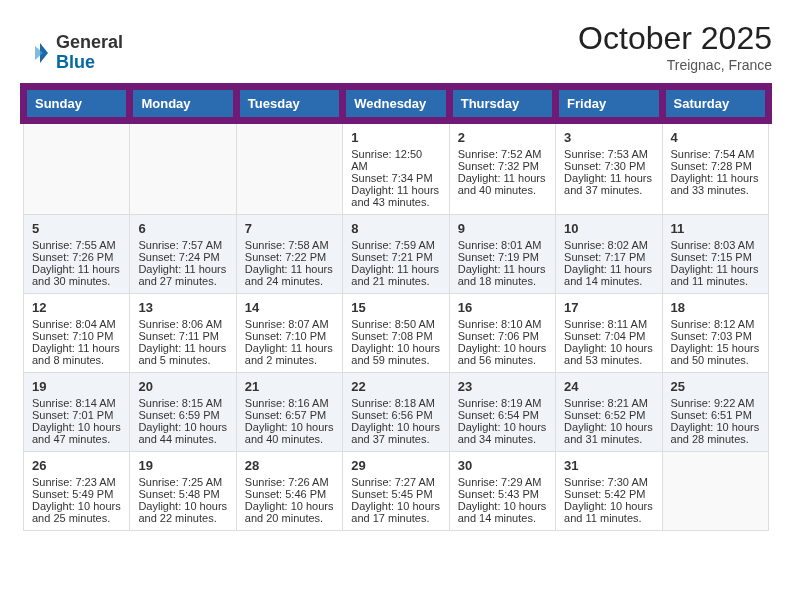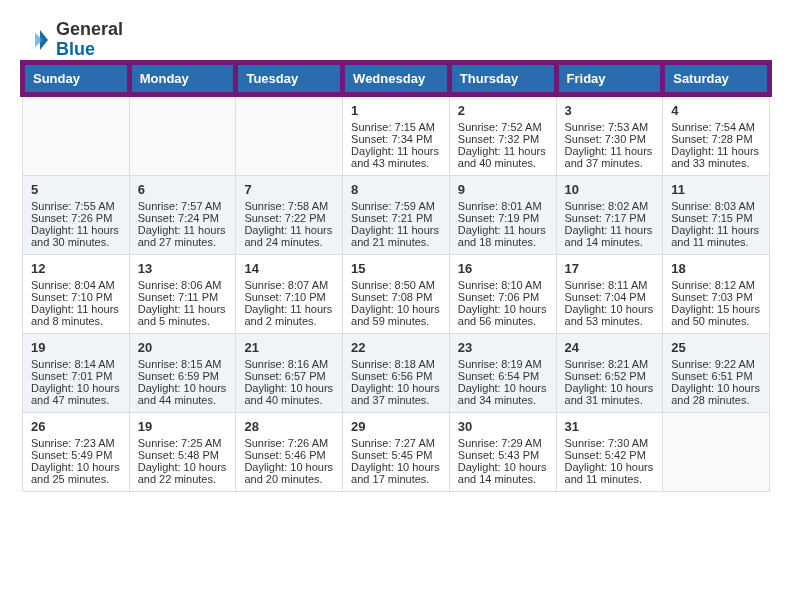--- a/index.html
+++ b/index.html
@@ -7,20 +7,21 @@
       font-family: Arial, sans-serif;
       background: #fff;
       width: 792px;
       min-height: 612px;
       padding: 20px;
     }
     .header {
       display: flex;
       justify-content: space-between;
       align-items: flex-end;
+      margin-bottom: 10px;
       gap: 8px;
     }
     .logo {
       display: flex;
       align-items: center;
       gap: 6px;
     }
     .logo-text {
       font-size: 18px;
       font-weight: bold;
@@ -48,21 +49,21 @@
       width: 100%;
       border-collapse: collapse;
       border: 1px solid #ccc;
     }
     .calendar th {
       background-color: #2b6cb0;
       color: #fff;
       text-align: left;
       padding: 6px 8px;
       font-size: 13px;
-      border: 5px solid #701a75;
+      border: 7px solid #701a75;
     }
     .calendar td {
       vertical-align: top;
       padding: 6px 8px;
       font-size: 11px;
       color: #333;
       border: 1px solid #ddd;
       width: calc(100% / 7);
       min-height: 90px;
     }
@@ -89,20 +90,24 @@
   <div class="logo">
     <svg class="logo-icon" viewBox="0 0 30 30">
       <polygon points="20,5 28,15 20,25" fill="#1a6aab"></polygon>
       <polygon points="15,8 23,15 15,22" fill="#4a9fd4" opacity="0.7"></polygon>
     </svg>
     <div class="logo-text">
       <span class="logo-general">General</span><br>
       <span class="logo-blue">Blue</span>
     </div>
   </div>
+  <div class="title-block">
+    <div class="month-title">October 2025</div>
+    <div class="location">Treignac, France</div>
+  </div>
 </div>
 
 <table class="calendar">
   <thead>
     <tr>
     <th>Sunday</th>
         <th>Monday</th>
         <th>Tuesday</th>
         <th>Wednesday</th>
         <th>Thursday</th>
@@ -110,21 +115,21 @@
         <th>Saturday</th>
       </tr>
   </thead>
   <tbody id="calendar-body">
   <tr>
         <td class="row-white empty-cell"></td>
         <td class="row-white empty-cell"></td>
         <td class="row-white empty-cell"></td>
         <td class="row-white">
           <span class="day-num">1</span>
-          <div>Sunrise: 7:15 AM</div>
+          <div>Sunrise: 12:50 AM</div>
           <div>Sunset: 7:34 PM</div>
           <div>Daylight: 11 hours and 43 minutes.</div>
         </td>
         <td class="row-white">
           <span class="day-num">2</span>
           <div>Sunrise: 7:52 AM</div>
           <div>Sunset: 7:32 PM</div>
           <div>Daylight: 11 hours and 40 minutes.</div>
         </td>
         <td class="row-white">

